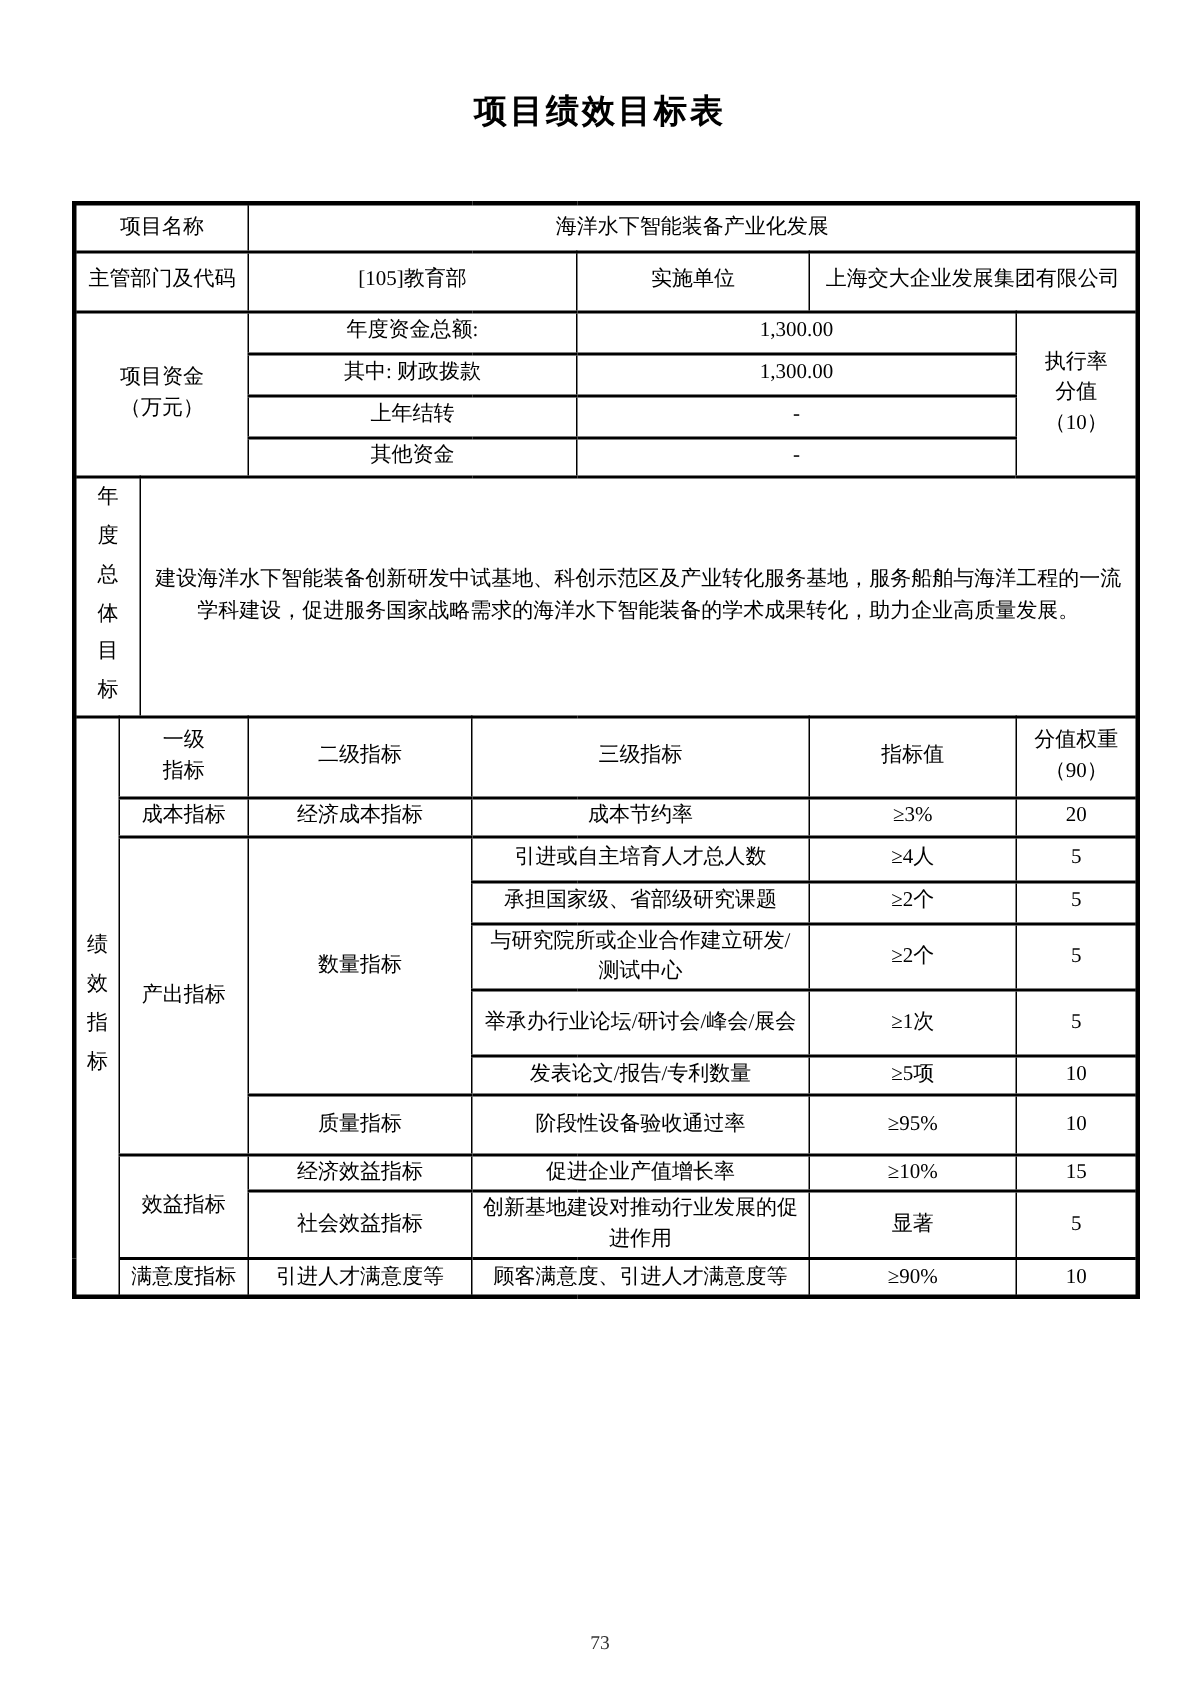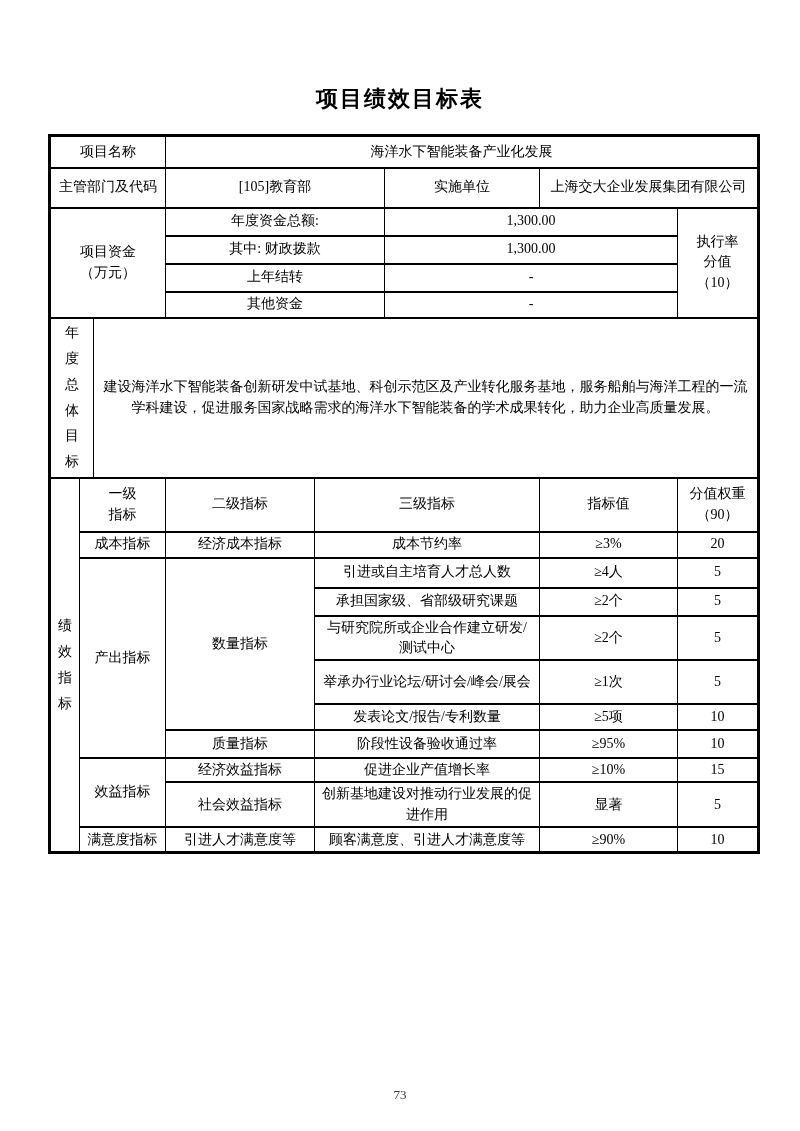--- a/index.html
+++ b/index.html
@@ -6,21 +6,21 @@
   .page{
     position:relative;
     width:800px;height:1131px;
     background:#ffffff;
     color:#000;
     font-family:"Liberation Serif", serif;
     overflow:hidden;
   }
   .title{
     margin:0;
-    padding-top:84px;
+    padding-top:59px;
     text-align:center;
     font-size:22px;
     font-weight:bold;
     font-family:"Liberation Sans", sans-serif;
     letter-spacing:2px;
   }
   .subtitle{
     margin:0;
     margin-top:16px;
     text-align:center;
@@ -49,20 +49,21 @@
   }
   td.al{text-align:left;}
   td.ar{text-align:right;padding-right:8px;}
   .vert{
     display:block;
     width:16px;
     margin:0 auto;
     word-break:break-all;
     line-height:1.85;
     text-align:center;
+    font-family:Liberation Mono, monospace;
   }
   .line{display:block;}
   td.goal-text{
     text-align:justify;
     padding:4px 8px;
     line-height:1.6;
     word-break:break-all;
   }
   td.l3cell{text-align:left;padding-left:6px;word-break:break-all;}
   td.novpad{padding-left:0;padding-right:0;}
@@ -185,21 +186,21 @@
     <tr style="height:44px">
       <td colspan="2" class="l3cell">举承办行业论坛/研讨会/峰会/展会</td>
       <td>≥1次</td>
       <td>5</td>
     </tr>
     <tr style="height:26px">
       <td colspan="2" class="l3cell">发表论文/报告/专利数量</td>
       <td>≥5项</td>
       <td>10</td>
     </tr>
-    <tr style="height:28px">
+    <tr style="height:40px">
       <td>质量指标</td>
       <td colspan="2" class="l3cell">阶段性设备验收通过率</td>
       <td>≥95%</td>
       <td>10</td>
     </tr>
 
     <tr style="height:24px">
       <td colspan="2" rowspan="2">效益指标</td>
       <td>经济效益指标</td>
       <td colspan="2" class="l3cell">促进企业产值增长率</td>

